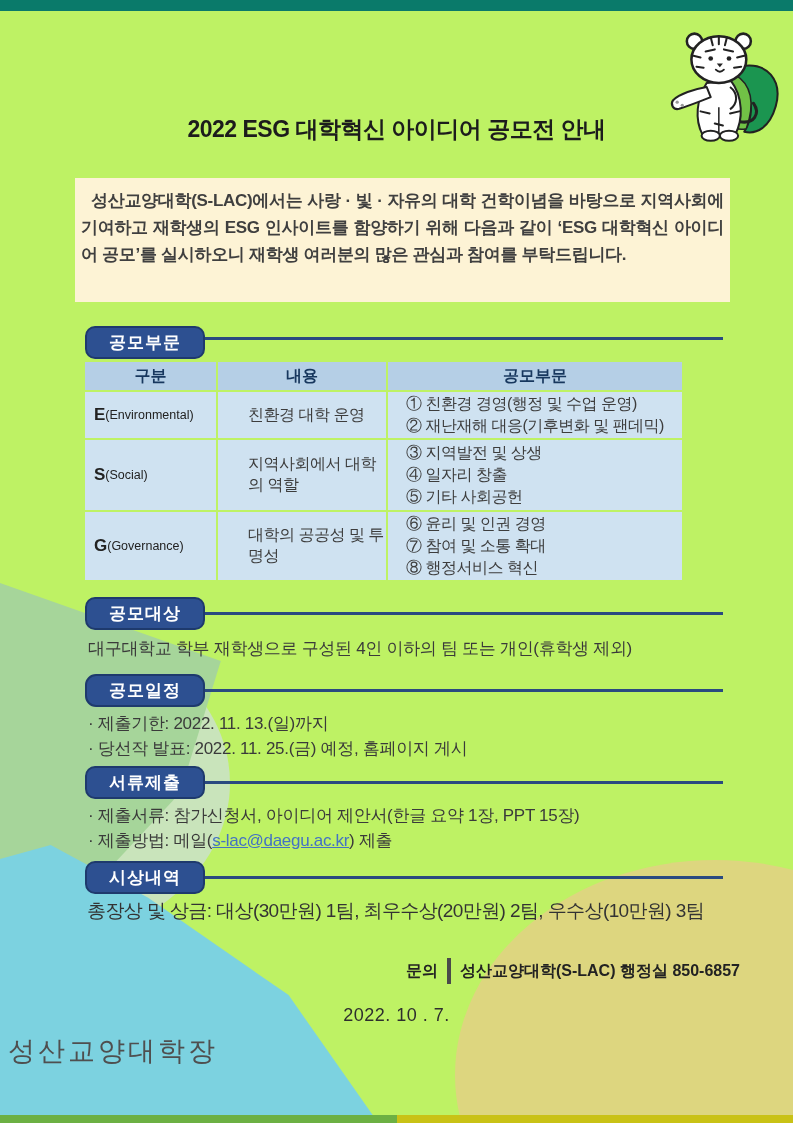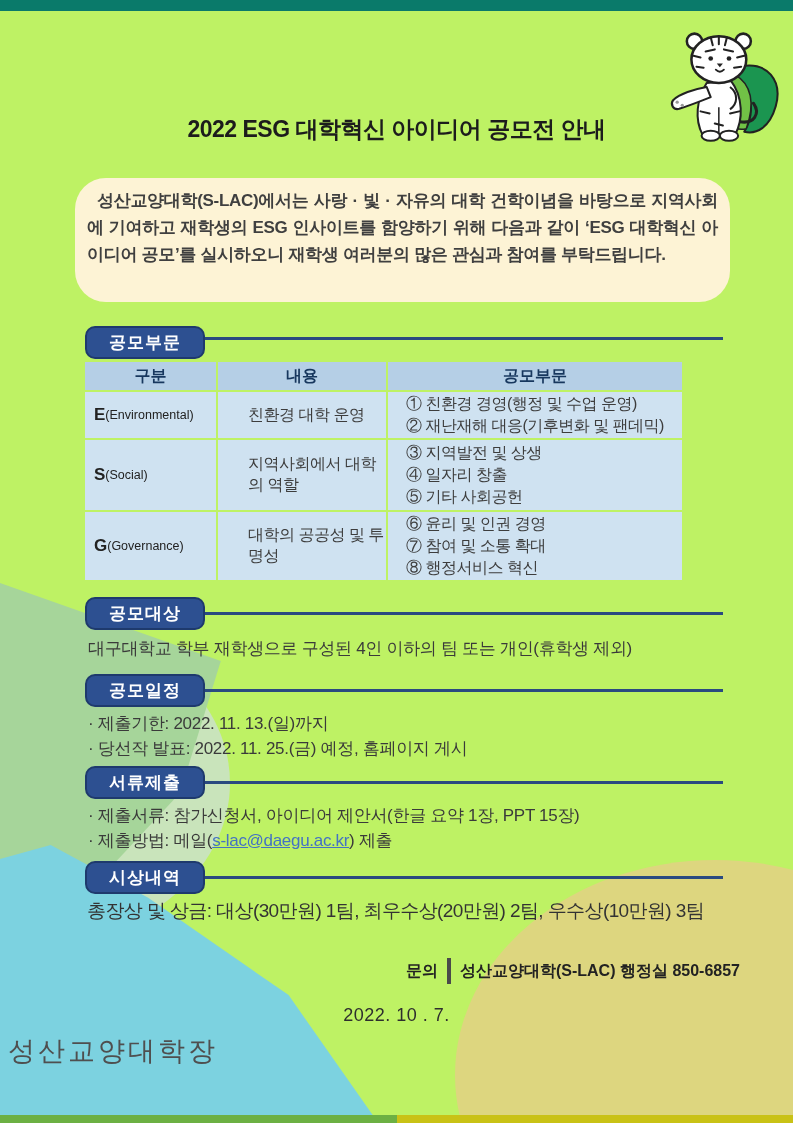--- a/index.html
+++ b/index.html
@@ -20,23 +20,23 @@
     clip-path:polygon(0 0, 92% 26%, 75% 70%, 40% 100%, 0 100%); }
   .blob-cyan { left:0; top:845px; width:390px; height:278px; background:#7cd2e0;
     clip-path:polygon(0 5%, 13% 0, 38% 19%, 74% 54%, 97% 100%, 0 100%); }
   .blob-yellow { left:455px; top:860px; width:520px; height:430px; border-radius:50%; background:#ddd67f; }
   
   .title { position:absolute; left:0; top:114px; width:793px; text-align:center;
     font-size:23px; font-weight:bold; color:#1c1c1c; letter-spacing:-0.5px; z-index:1; }
   .mascot { position:absolute; left:666px; top:30px; width:126px; height:116px; z-index:2; }
   
   .intro-box { position:absolute; left:75px; top:178px; width:655px; height:124px;
-    background:#fdf3d5; padding:9px 12px; z-index:1;
+    background:#fdf3d5; padding:9px 6px; z-index:1;
     font-size:17px; font-weight:bold; color:#3f3f3f; line-height:27px;
-    text-align:justify; text-indent:10px; letter-spacing:-0.3px;border-radius:31px; }
+    text-align:justify; text-indent:10px; letter-spacing:-0.3px; }
   
   .pill { position:absolute; left:85px; width:120px; height:33px; z-index:2;
     background:#2d5091; border:2px solid #1e3a6d; border-radius:10px;
     color:#ffffff; font-size:17px; font-weight:bold; letter-spacing:1px;
     display:flex; align-items:center; justify-content:center; }
   .rule { position:absolute; left:200px; width:523px; height:3px; background:#2a4a80; z-index:1; }
   
   .esg-table { position:absolute; left:85px; top:362px; width:633px; z-index:1; }
   .trow { display:flex; gap:2px; margin-bottom:2px; }
   .tcell { background:#cfe2f1; color:#3d3d3d; font-size:16px; }
@@ -156,21 +156,21 @@
     </div>
   </div>
 
   <div class="rule" style="top:612px;"></div>
   <div class="pill" style="top:597px;">
     <span>공모대상</span>
   </div>
   <div class="bodytext" style="top:637px;">대구대학교 학부 재학생으로 구성된 4인 이하의 팀 또는 개인(휴학생 제외)</div>
 
   <div class="rule" style="top:689px;"></div>
-  <div class="pill" style="top:674px;">
+  <div class="pill" style="top:674px;border-radius:11px;">
     <span>공모일정</span>
   </div>
   <div class="bodytext" style="top:712px;">
     <div class="bullet">· 제출기한: 2022. 11. 13.(일)까지</div>
     <div class="bullet">· 당선작 발표: 2022. 11. 25.(금) 예정, 홈페이지 게시</div>
   </div>
 
   <div class="rule" style="top:781px;"></div>
   <div class="pill" style="top:766px;">
     <span>서류제출</span>

